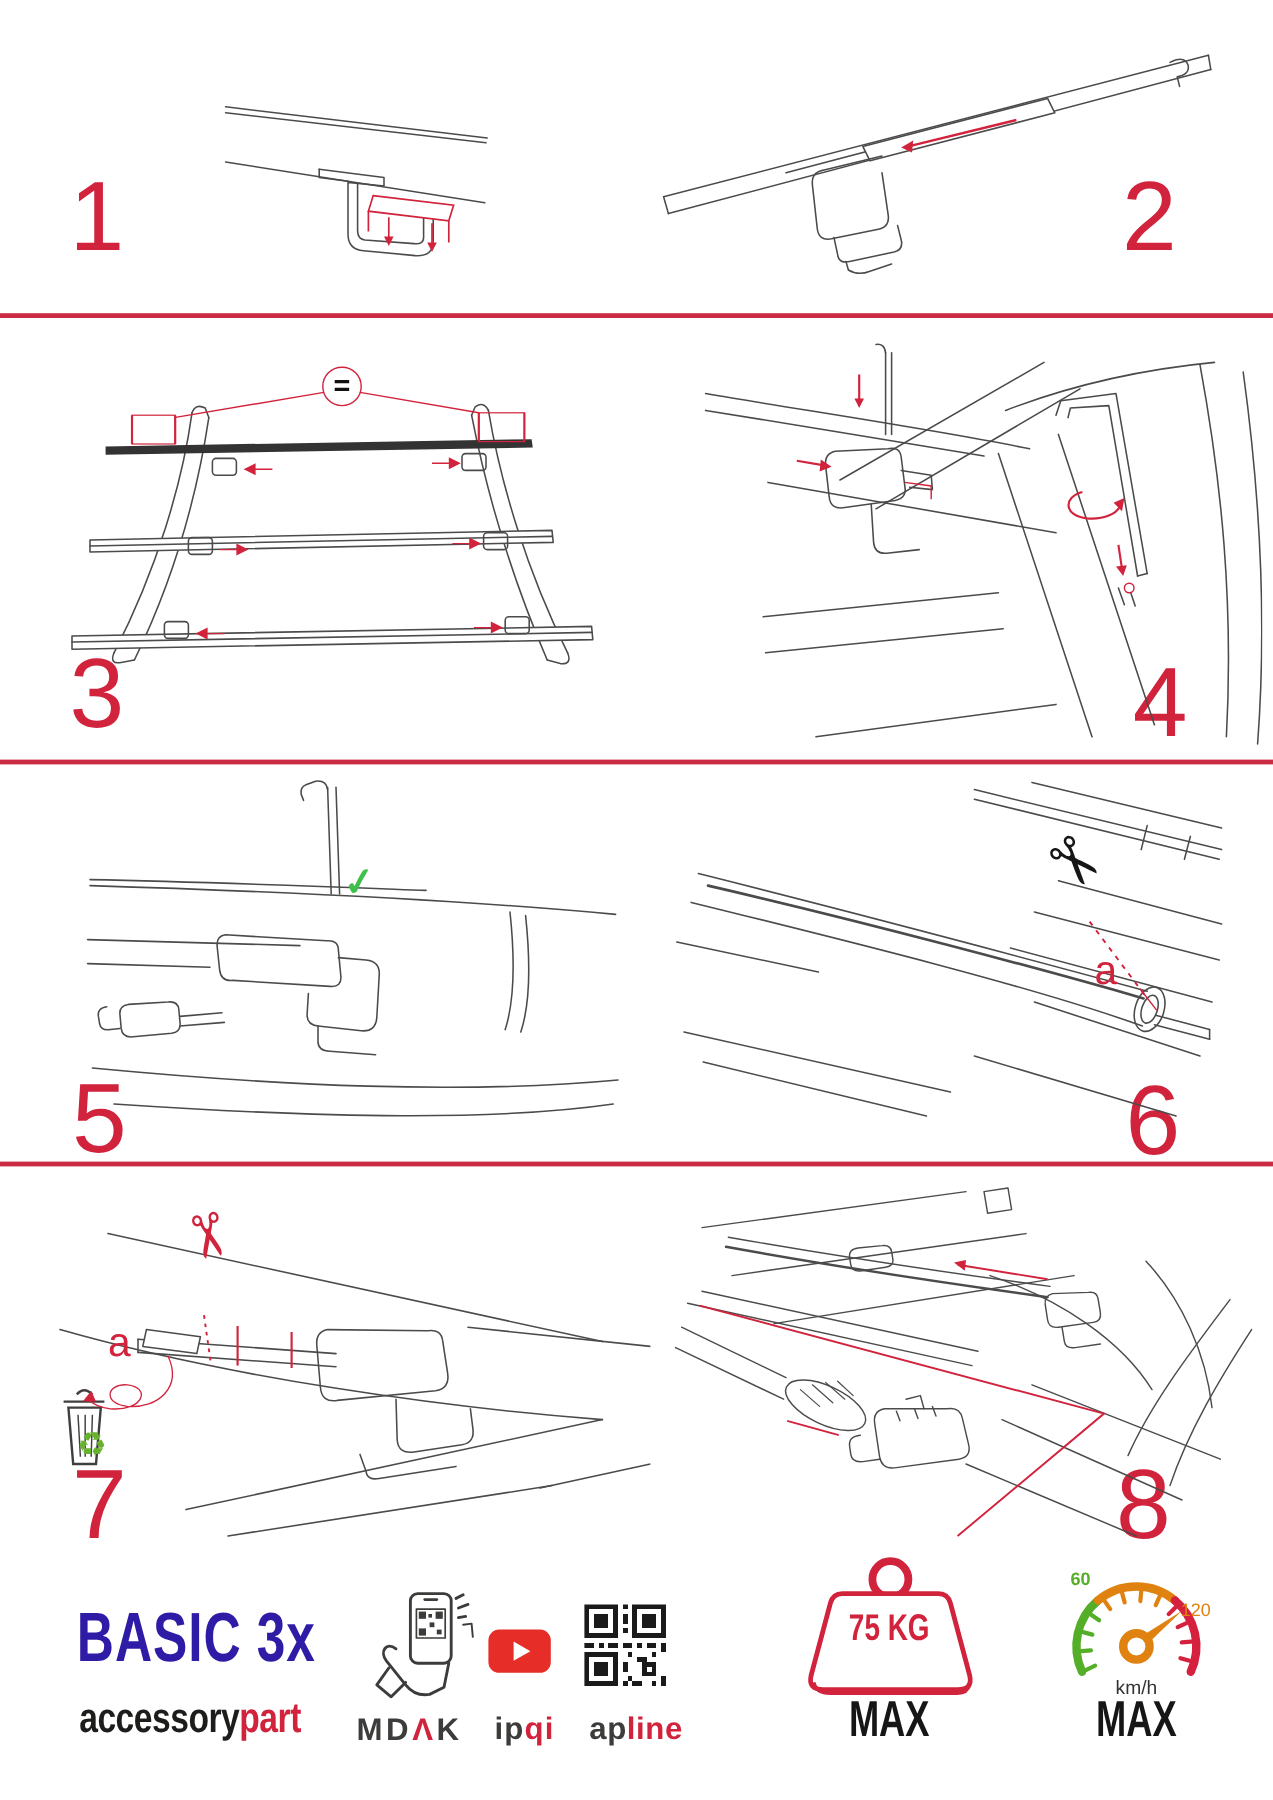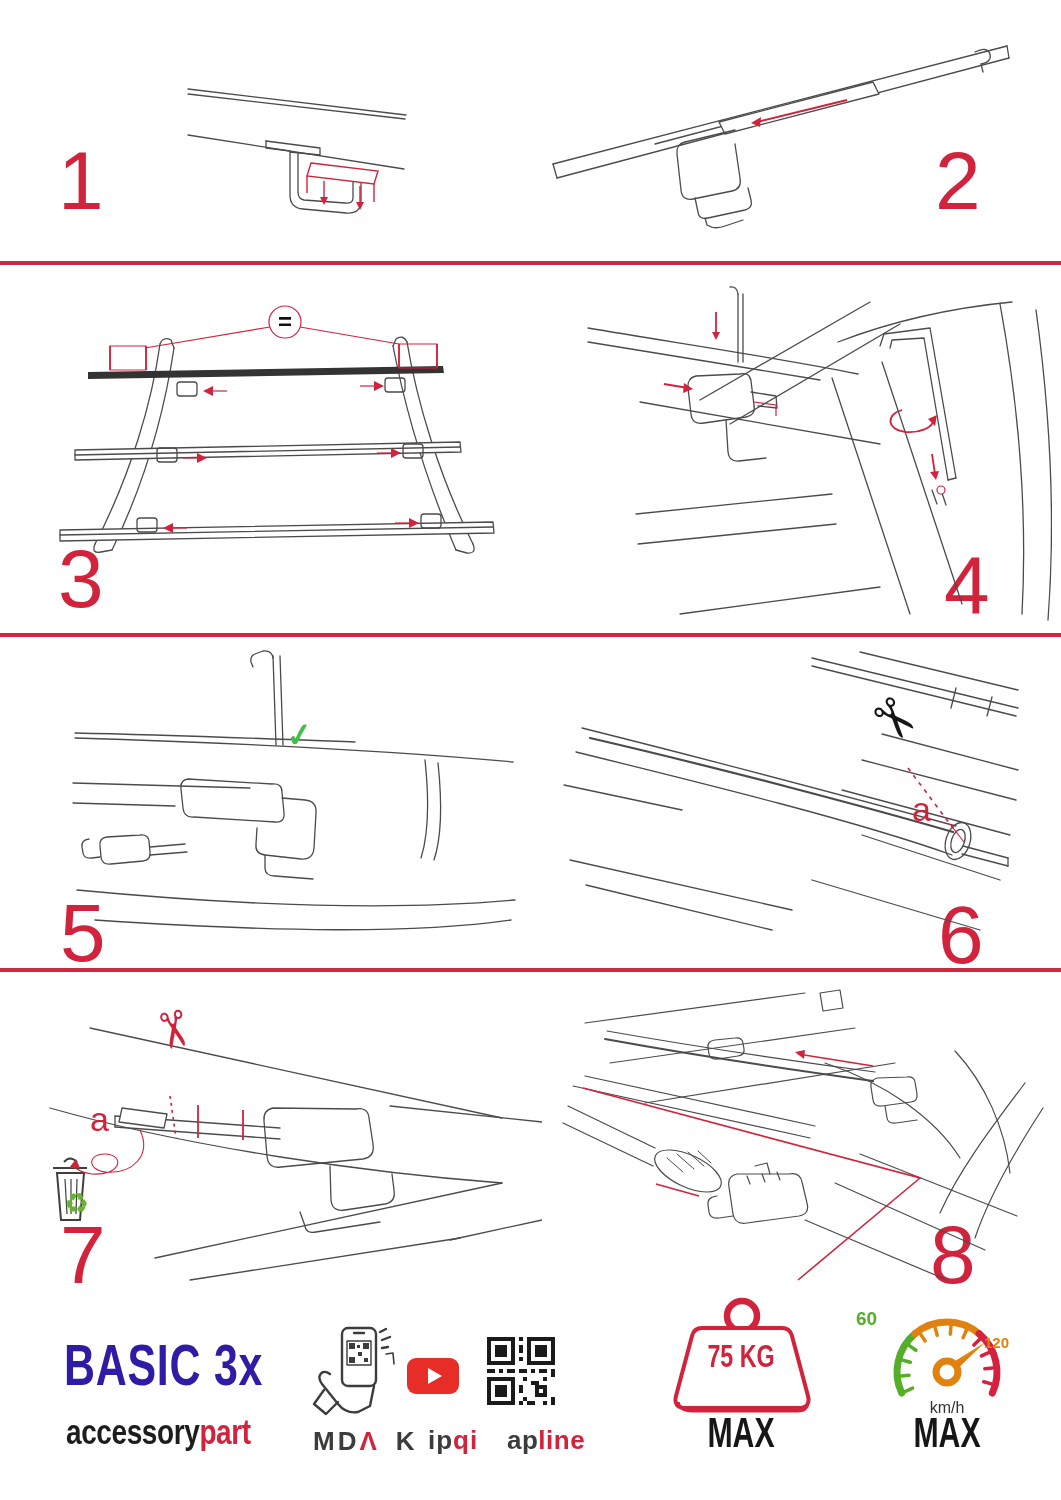--- a/index.html
+++ b/index.html
@@ -14,30 +14,30 @@
   .scissors{position:absolute;font-size:54px;line-height:1;display:inline-block;}
   .scis-black{color:#161616;transform:rotate(48deg);}
   .scis-red{color:#d2233d;transform:rotate(78deg);font-size:50px;}
   .recycle{position:absolute;color:#67b32e;font-size:28px;line-height:1;}
   .logo-basic{position:absolute;left:64px;top:1336px;color:#2e1ba6;font-size:58px;line-height:1;
               font-weight:bold;white-space:nowrap;transform:scaleX(0.74);transform-origin:0 0;letter-spacing:1px;}
   .logo-brand{position:absolute;left:66px;top:1414px;font-size:35px;line-height:1;font-weight:bold;
               white-space:nowrap;transform:scaleX(0.8);transform-origin:0 0;letter-spacing:-0.5px;}
   .logo-brand .p1{color:#1d1d1b;} .logo-brand .p2{color:#d2233d;}
   .partner{position:absolute;font-size:26px;font-weight:bold;line-height:1;white-space:nowrap;}
-  .partner .dark{color:#3c3c3b;margin-left:16px;} .partner .red{color:#d2233d;}
+  .partner .dark{color:#3c3c3b;} .partner .red{color:#d2233d;}
   .mdak{left:297px;top:1428px;letter-spacing:3px;}
   .ipqi{left:412px;top:1427px;letter-spacing:1px;text-align:center;}
   .apline{left:491px;top:1427px;letter-spacing:0.5px;text-align:right;}
   .maxtxt{position:absolute;width:150px;text-align:center;color:#161616;font-size:42px;line-height:1;
           font-weight:bold;transform:scaleX(0.72);transform-origin:50% 0;}
   .kg{position:absolute;left:666px;top:1341px;width:150px;text-align:center;color:#d2233d;
       font-size:31px;line-height:1;font-weight:bold;transform:scaleX(0.75);transform-origin:50% 0;}
-  .sp-60{position:absolute;left:856px;top:1308px;color:#54ae27;font-size:19px;font-weight:bold;}
-  .sp-120{position:absolute;left:984px;top:1334px;color:#e0820f;font-size:15px;font-weight:bold;}
+  .sp-60{position:absolute;left:892px;top:1308px;color:#54ae27;font-size:15px;font-weight:bold;}
+  .sp-120{position:absolute;left:984px;top:1334px;color:#e0820f;font-size:15px;font-weight:normal;}
   .sp-kmh{position:absolute;left:872px;top:1399px;width:150px;text-align:center;color:#333;font-size:16px;}
   svg{display:block;}
 </style>
 </head>
 <body>
 
 <div class="page">
 
   <div class="stepnum" style="left:58px;top:140px;">1</div>
 

